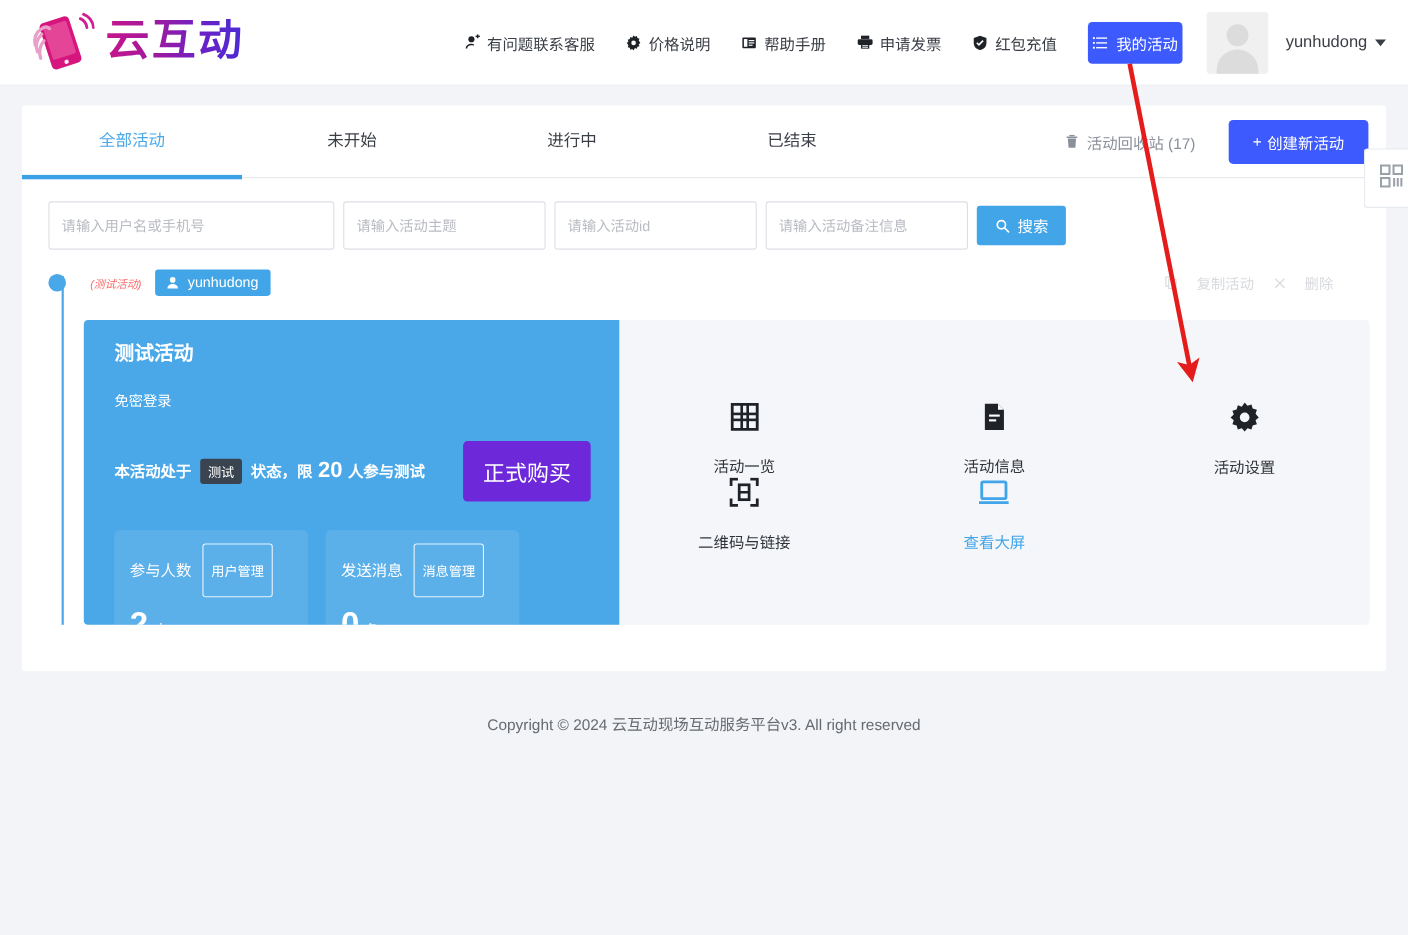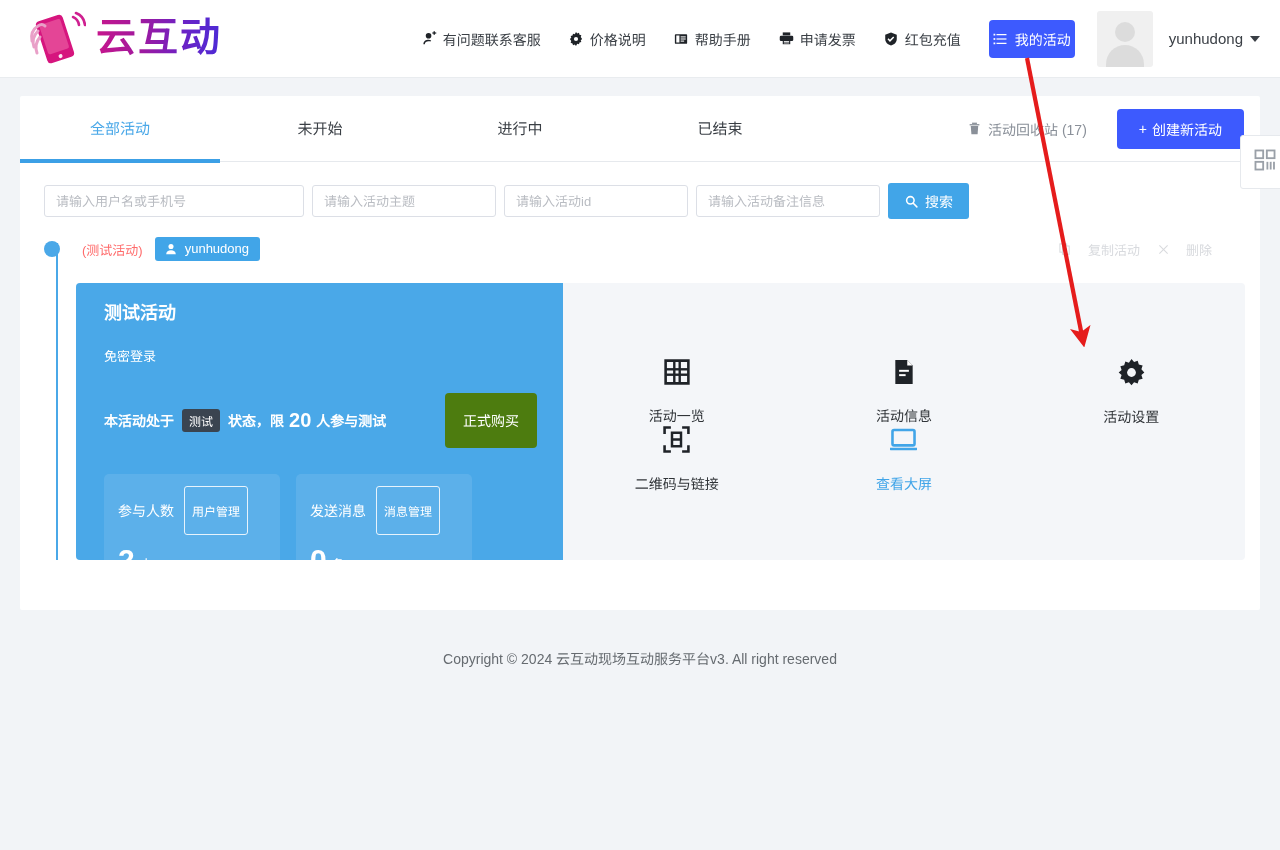--- a/index.html
+++ b/index.html
@@ -136,21 +136,21 @@
     padding: 0 22px;
     font-size: 14px;
     cursor: pointer;
     font-family: inherit;
     display: flex; align-items: center; gap: 5px;
   }
 
   
   .filters { display: flex; align-items: center; padding: 21px 0 0 24px; gap: 8px; }
   .filters input {
-    height: 32px;
+    height: 44px;
     border: 1px solid #dcdfe6;
     border-radius: 3px;
     padding: 0 11px;
     font-size: 13px;
     color: #444;
     font-family: inherit;
     outline: none;
     background: #fff;
   }
   .filters input::placeholder { color: #b9bcc2; }
@@ -187,21 +187,21 @@
     display: flex; align-items: center;
     padding-left: 24px;
     height: 28px;
     position: relative;
   }
   .dot {
     width: 16px; height: 16px; border-radius: 50%;
     background: #4aa8e8;
     flex: 0 0 16px;
   }
-  .act-test-label { color: #ff6b6b; font-size: 13px; margin-left: 22px; }
+  .act-test-label { color: #ff6b6b; font-size: 10px; margin-left: 22px; font-style: italic; }
   .owner-tag {
     margin-left: 12px;
     background: #41a5e8;
     color: #fff;
     font-size: 13px;
     border-radius: 3px;
     padding: 4px 11px 5px 9px;
     display: flex; align-items: center; gap: 6px;
   }
   .act-ops { margin-left: auto; display: flex; align-items: center; gap: 16px; padding-right: 48px; }
@@ -245,27 +245,27 @@
     margin: 0 8px;
     font-weight: normal;
   }
   .big-num { font-size: 20px; font-weight: bold; margin: 0 5px; }
   .btn-buy {
     margin-left: auto;
     background: #f5a council;
   }
   .btn-buy {
     margin-left: auto;
-    background: #4d7c0f;
+    background: #6d28d9;
     color: #fff;
     border: none;
     border-radius: 4px;
     height: 55px;
     padding: 0 18px;
-    font-size: 14px;
+    font-size: 20px;
     cursor: pointer;
     font-family: inherit;
   }
   .stat-row { display: flex; gap: 16px; }
   .stat-box {
     background: rgba(255,255,255,0.10);
     border-radius: 5px;
     width: 176px;
     height: 92px;
     padding: 12px 14px 0 14px;

